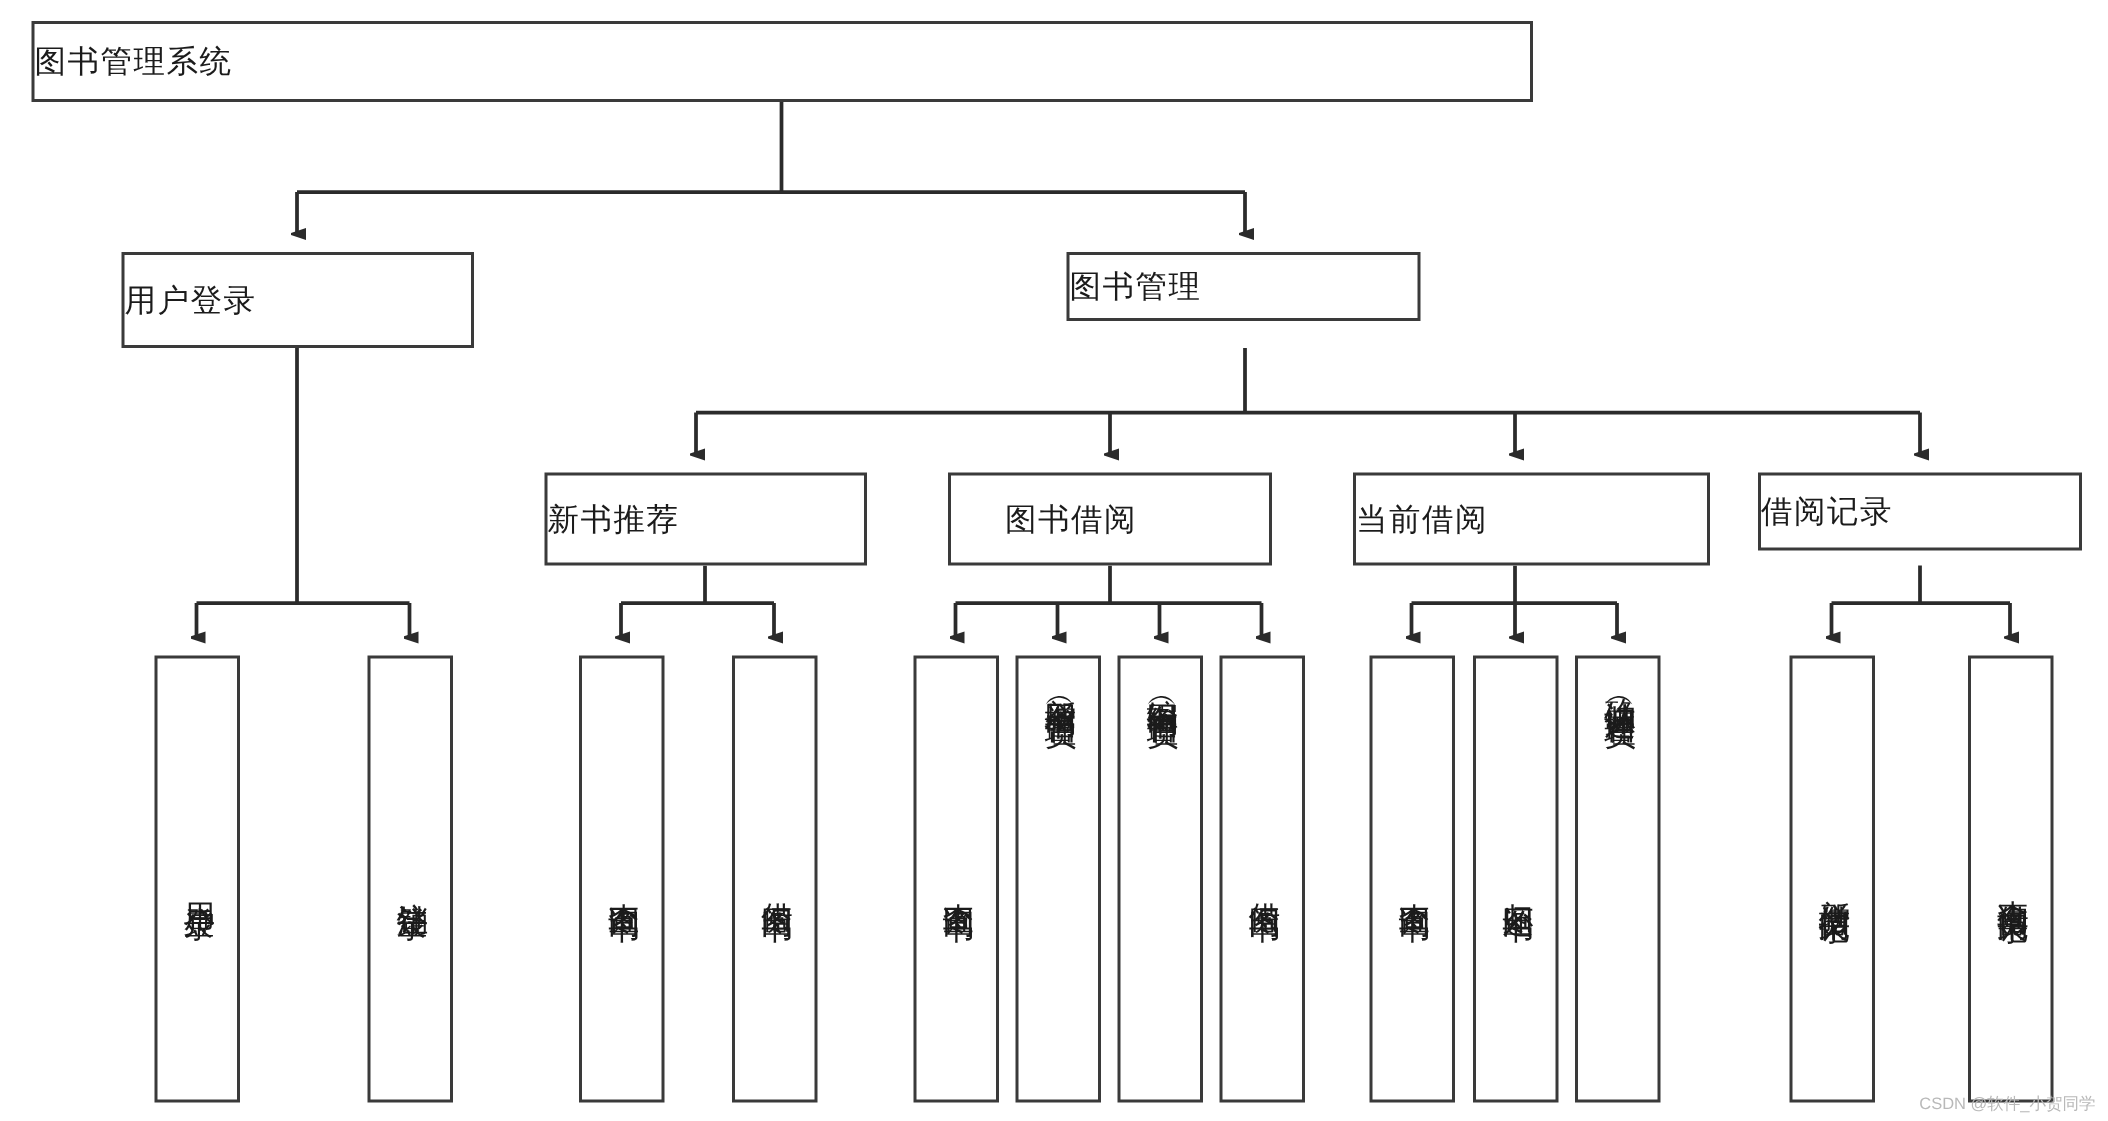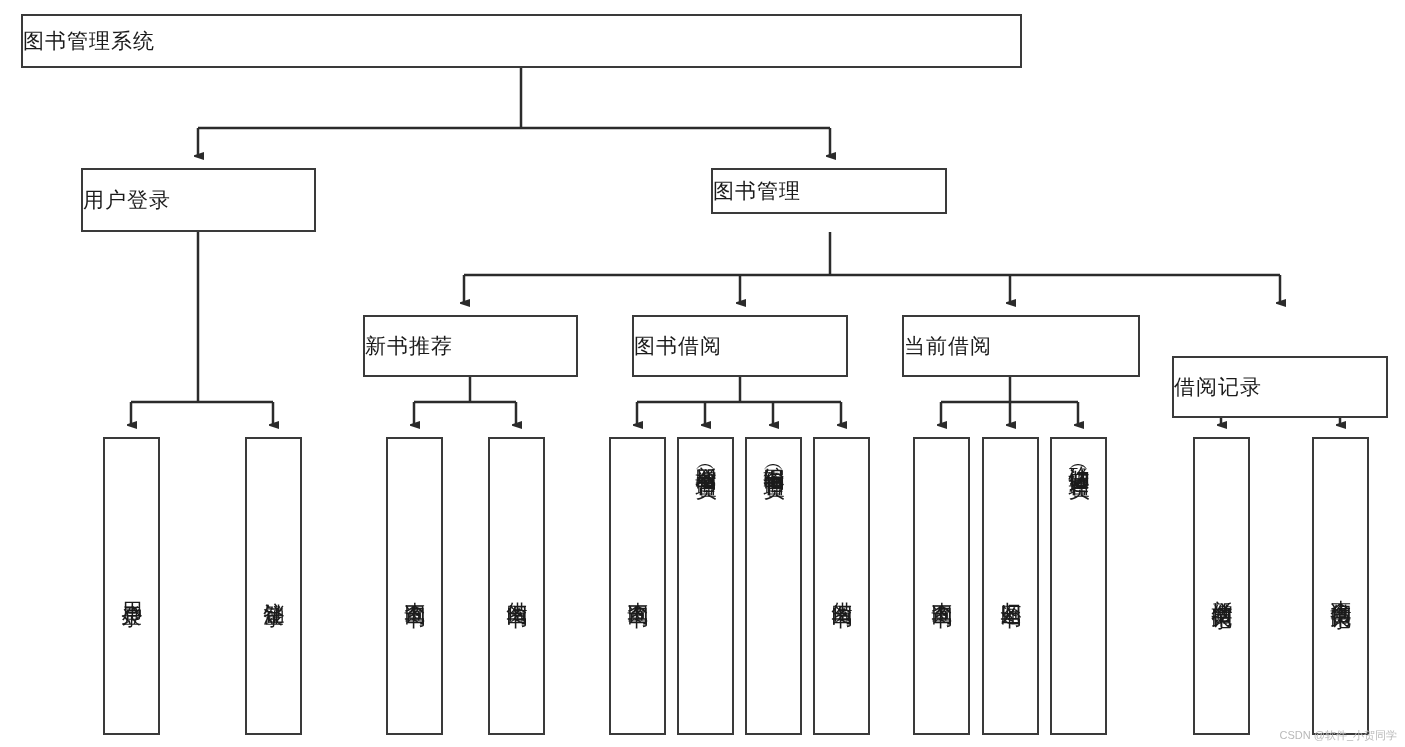--- a/index.html
+++ b/index.html
@@ -126,27 +126,27 @@
   <div class="node h" style="left:81px;top:168px;width:235px;height:64px;">
     <span>用户登录</span>
   </div>
   <div class="node h" style="left:711px;top:168px;width:236px;height:46px;">
     <span>图书管理</span>
   </div>
 
   <div class="node h" style="left:363px;top:315px;width:215px;height:62px;">
     <span>新书推荐</span>
   </div>
-  <div class="node h" style="left:632px;top:315px;width:216px;height:62px;">
+  <div class="node h" style="left:632px;top:315px;width:216px;height:62px;padding-left:36px;">
     <span>图书借阅</span>
   </div>
   <div class="node h" style="left:902px;top:315px;width:238px;height:62px;">
     <span>当前借阅</span>
   </div>
-  <div class="node h" style="left:1172px;top:315px;width:216px;height:62px;margin-top:41px;">
+  <div class="node h" style="left:1172px;top:315px;width:216px;height:52px;">
     <span>借阅记录</span>
   </div>
 
   <div class="node leaf mid" style="left:103px;top:437px;width:57px;height:298px;">
     <div class="leaf-inner">
       <span class="vlabel">用户登录</span>
     </div>
   </div>
   <div class="node leaf mid" style="left:245px;top:437px;width:57px;height:298px;">
     <div class="leaf-inner">

